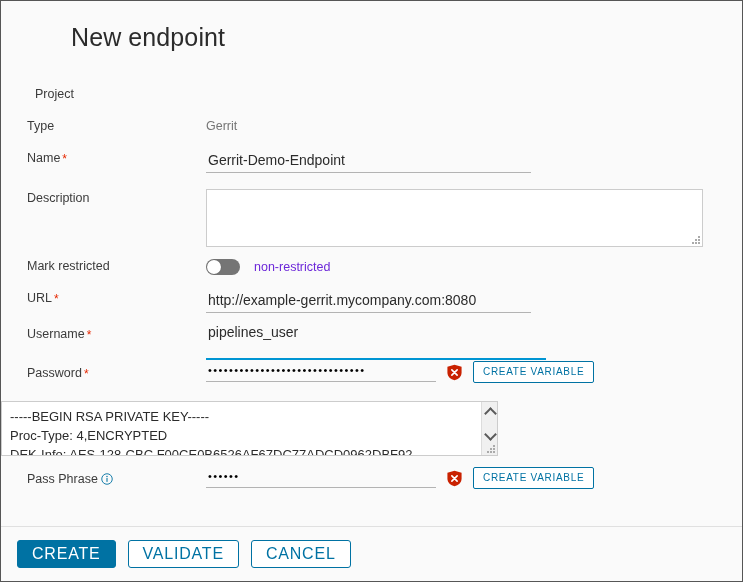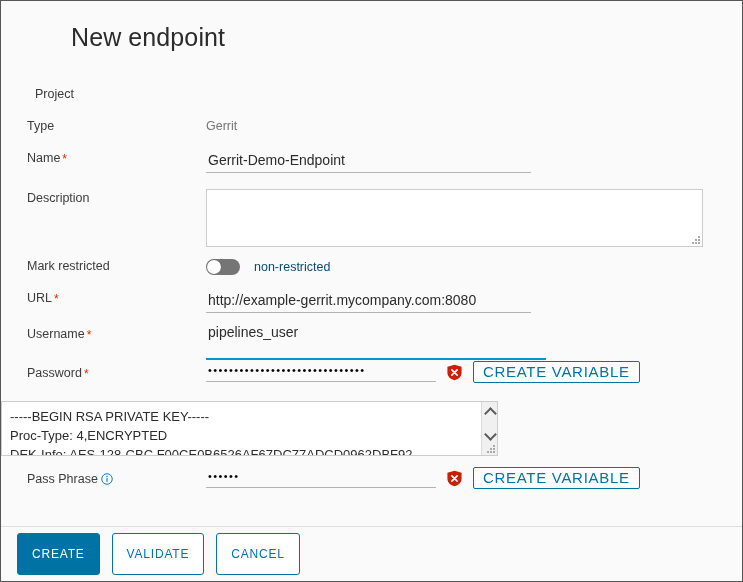--- a/index.html
+++ b/index.html
@@ -204,41 +204,41 @@
     left: 1px;
     top: 1px;
     width: 14px;
     height: 14px;
     border-radius: 50%;
     background: #ffffff;
     box-shadow: 0 0 1px rgba(0,0,0,.4);
   }
   .toggle-text {
     font-size: 12.5px;
-    color: #0c4a6e;
+    color: #6d28d9;
   }
 
   
   .err-icon {
     width: 17px;
     height: 19px;
     flex: 0 0 auto;
     display: block;
   }
 
   
   .btn-outline-sm {
     height: 22px;
     padding: 0 9px;
     border: 1px solid #0072a3;
     border-radius: 2px;
     background: #ffffff;
     color: #0072a3;
     font-family: "Liberation Sans", sans-serif;
-    font-size: 15px;
+    font-size: 10px;
     letter-spacing: 0.7px;
     line-height: 20px;
     cursor: pointer;
     white-space: nowrap;
   }
 
   
   .info-icon {
     display: inline-block;
     vertical-align: -2px;
@@ -261,26 +261,26 @@
     height: 55px;
     background: #fafafa;
     border-top: 1px solid #e0e0e0;
     display: flex;
     align-items: center;
     padding-left: 16px;
     gap: 12px;
     box-sizing: border-box;
   }
   .btn {
-    height: 42px;
+    height: 28px;
     min-width: 72px;
     padding: 0 14px;
     border-radius: 3px;
     font-family: "Liberation Sans", sans-serif;
-    font-size: 12px;
+    font-size: 16px;
     letter-spacing: 0.8px;
     cursor: pointer;
     box-sizing: border-box;
     text-align: right;
   }
   .btn-primary {
     background: #0072a3;
     border: 1px solid #0072a3;
     color: #ffffff;
   }

